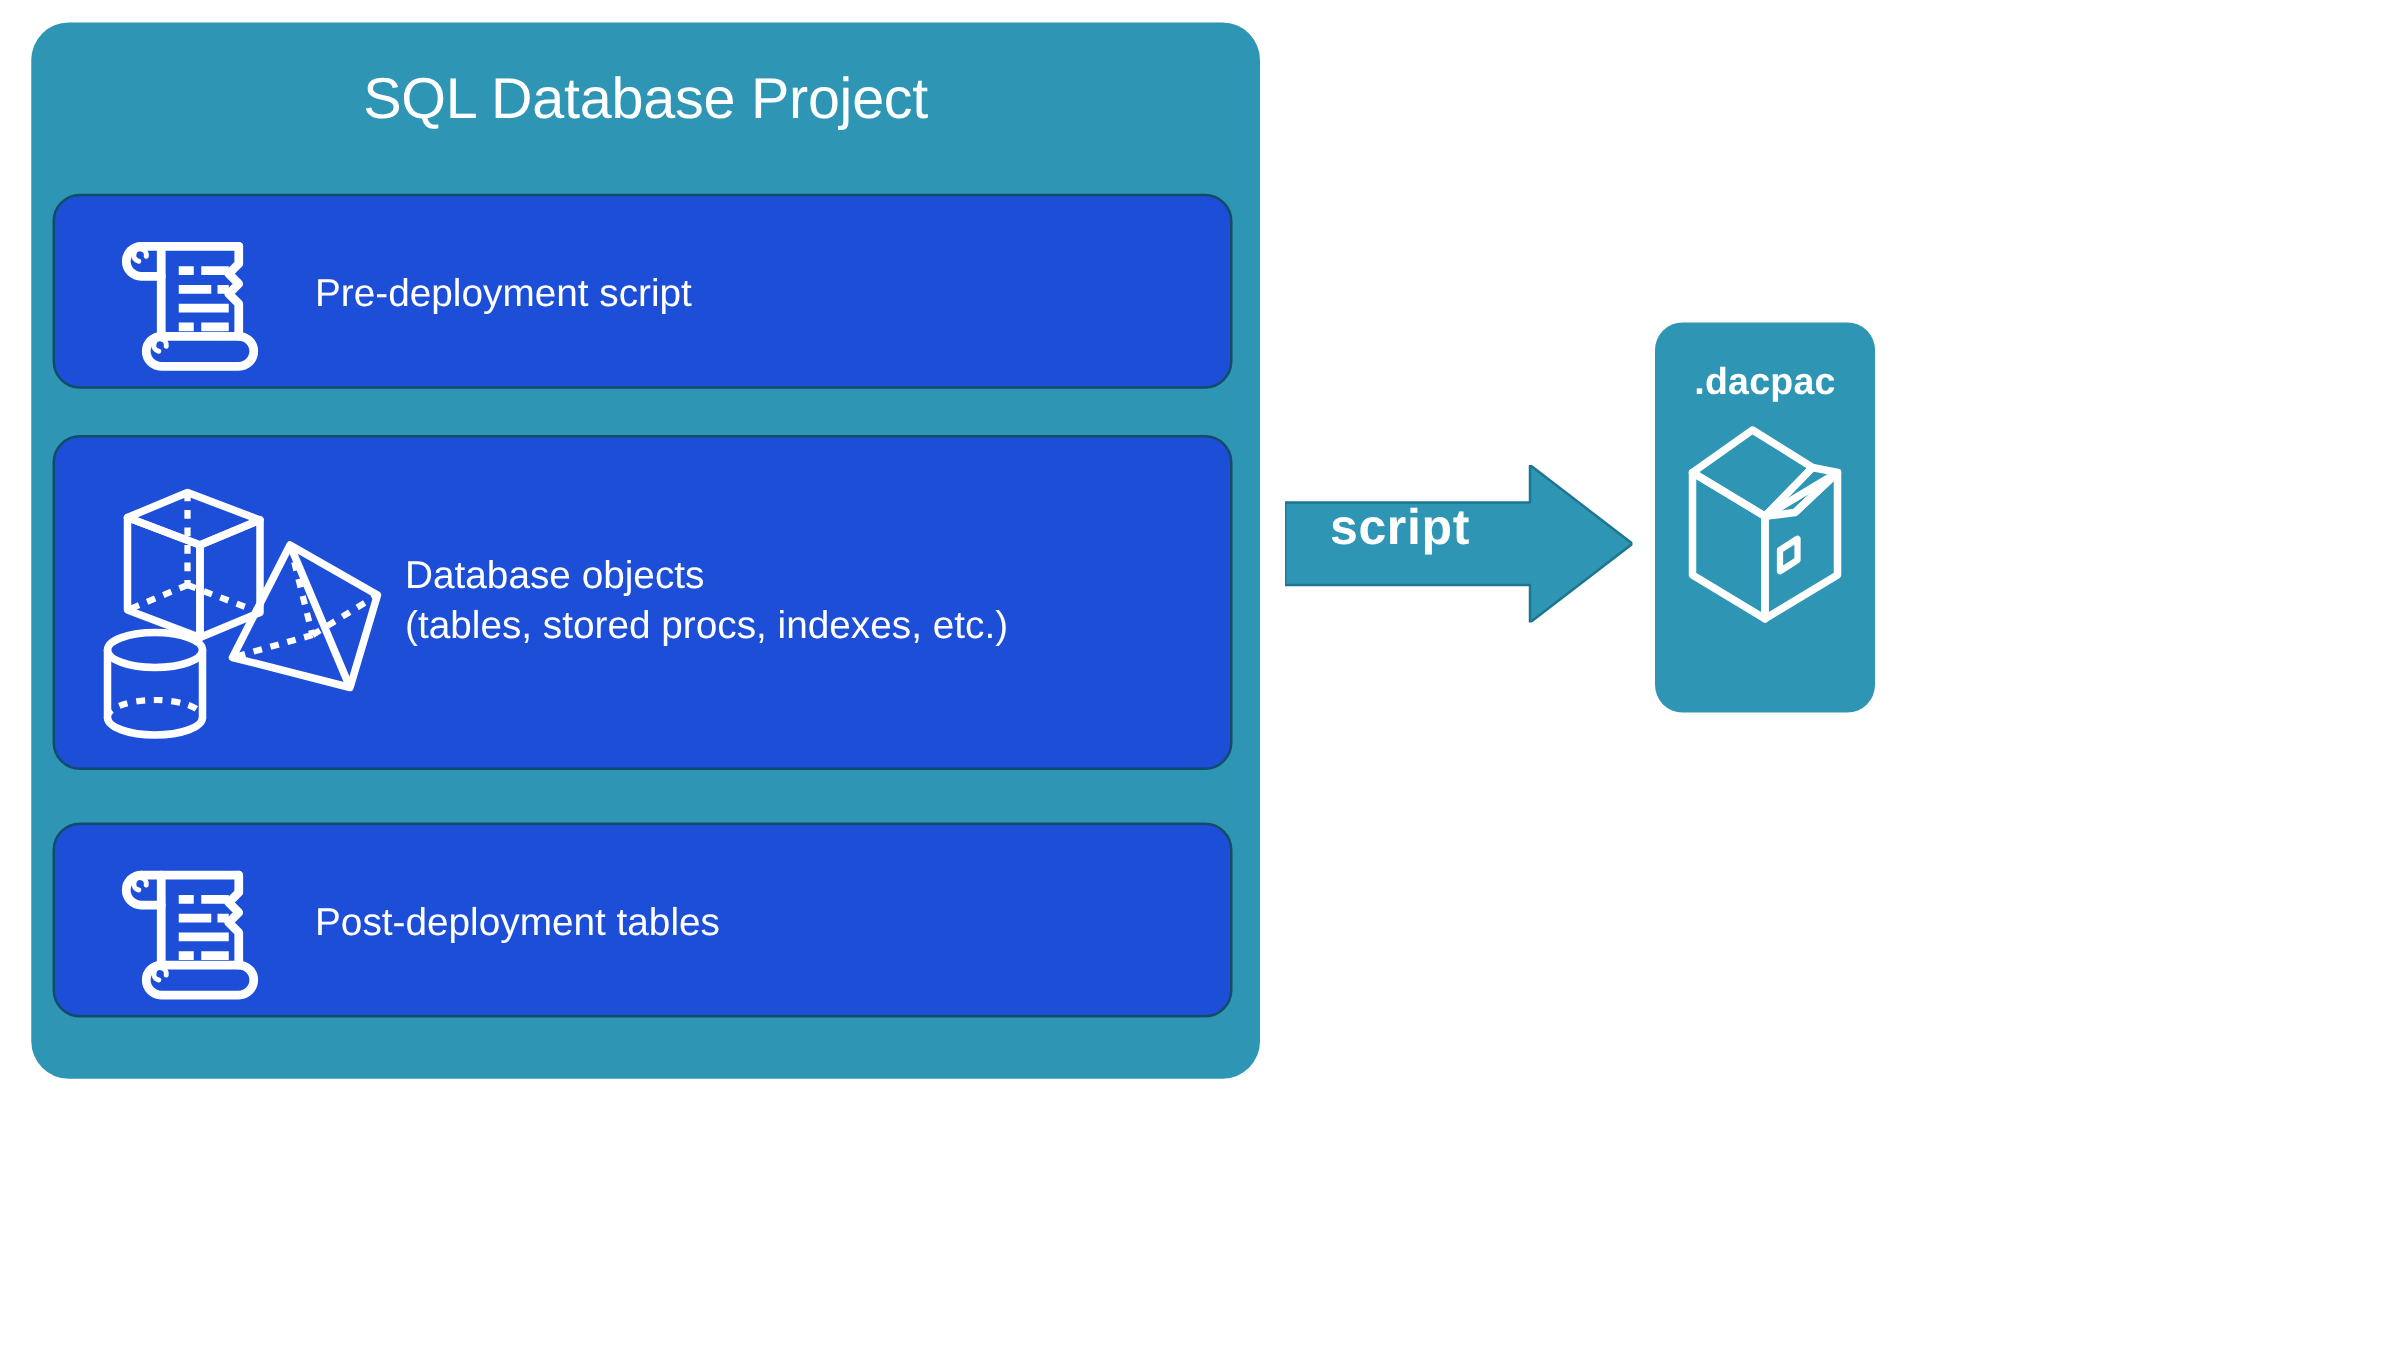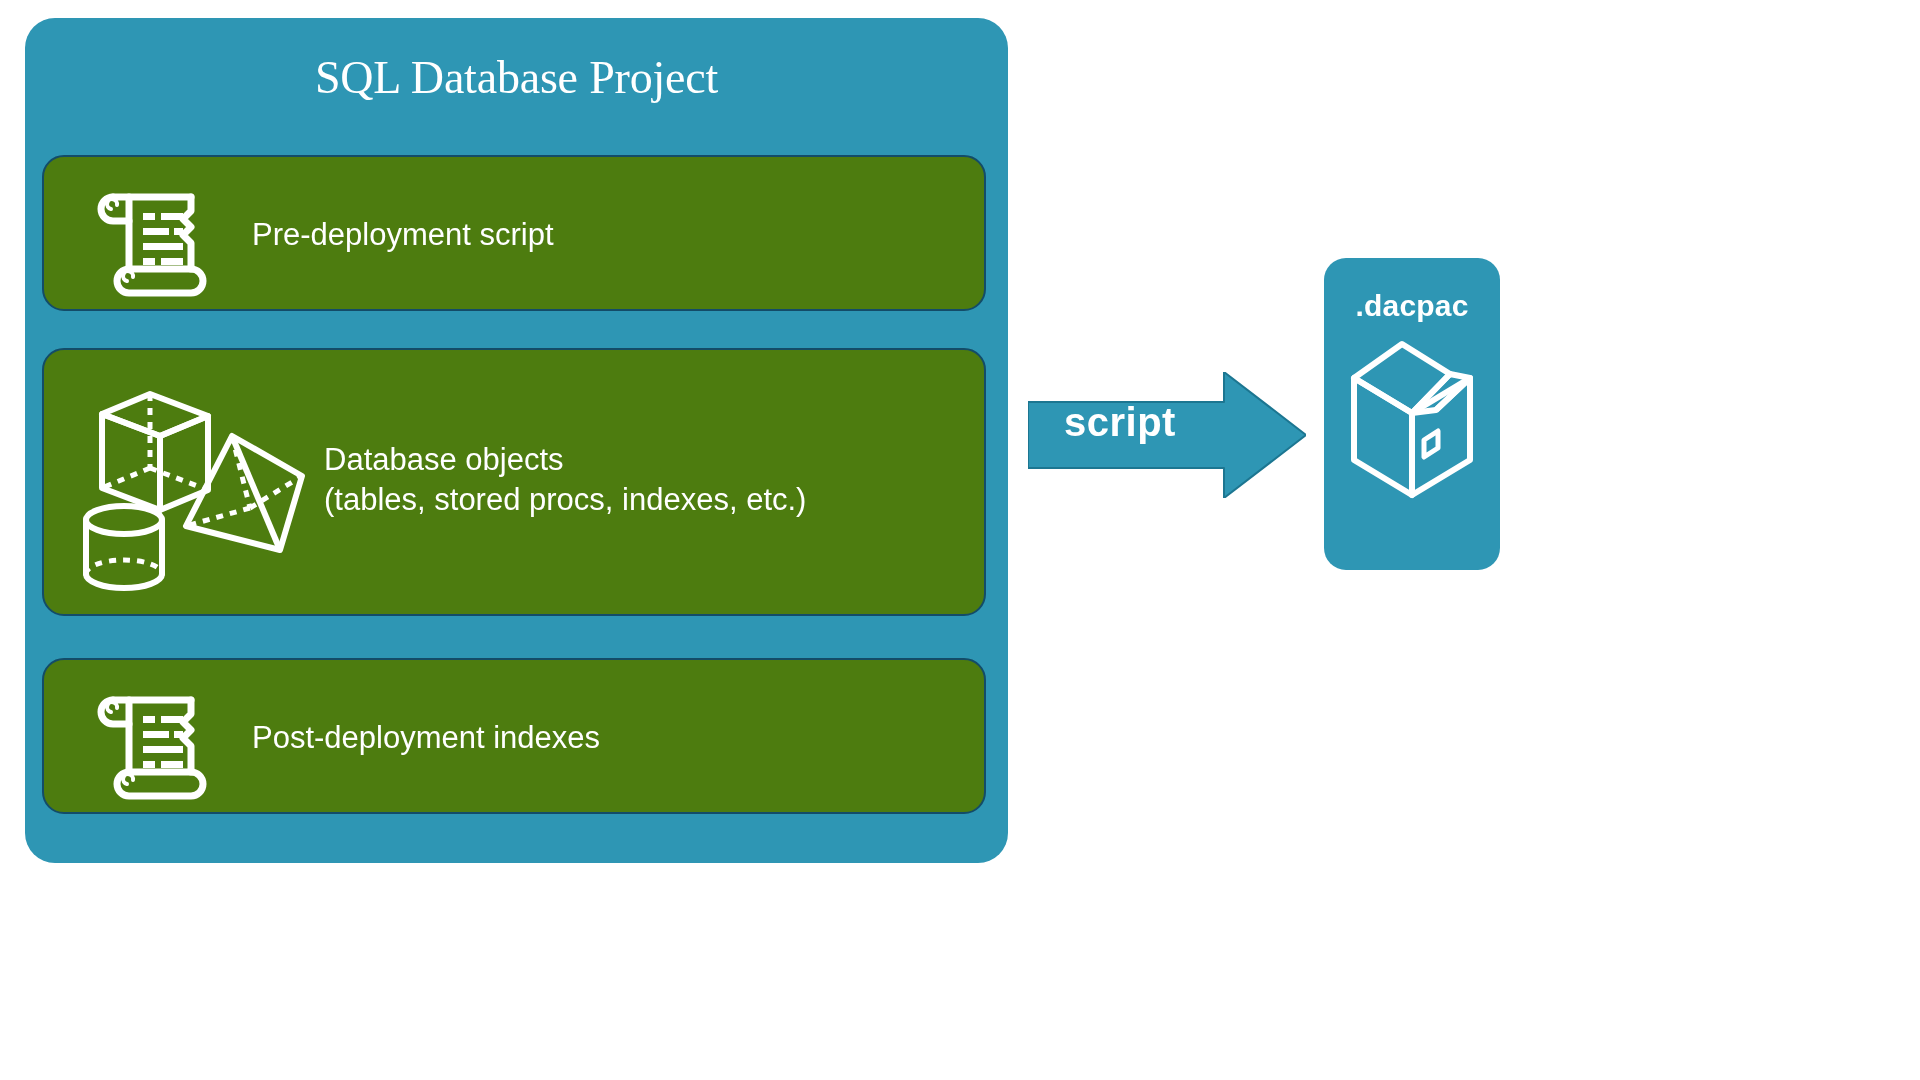--- a/index.html
+++ b/index.html
@@ -36,30 +36,30 @@
   .project-title {
     position: absolute;
     left: 0;
     top: 33px;
     width: 100%;
     text-align: center;
     color: #ffffff;
     font-size: 46px;
     font-weight: 400;
     letter-spacing: -0.2px;
-    font-family: Liberation Serif, serif;
+    font-family: Liberation Sans, sans-serif;
     white-space: nowrap;
   }
 
   
   .item-panel {
     position: absolute;
     left: 17px;
     width: 944px;
-    background: #4d7c0f;
+    background: #1d4ed8;
     border: 2px solid #134c68;
     border-radius: 22px;
     box-sizing: border-box;
     display: flex;
     align-items: center;
   }
   .item-panel.p1 { top: 137px;  height: 156px; }
   .item-panel.p2 { top: 330px;  height: 268px; }
   .item-panel.p3 { top: 640px;  height: 156px; }
 
@@ -217,21 +217,21 @@
           <path d="M46 112 a5 5 0 1 1 6 -4" stroke="#ffffff" stroke-width="4" stroke-linecap="round" fill="none"></path>
           <rect x="62" y="44" width="12" height="7" fill="#ffffff"></rect>
           <rect x="80" y="44" width="22" height="7" fill="#ffffff"></rect>
           <rect x="62" y="59" width="26" height="7" fill="#ffffff"></rect>
           <rect x="93" y="59" width="9" height="7" fill="#ffffff"></rect>
           <rect x="62" y="74" width="40" height="7" fill="#ffffff"></rect>
           <rect x="62" y="89" width="12" height="7" fill="#ffffff"></rect>
           <rect x="80" y="89" width="22" height="7" fill="#ffffff"></rect>
         </svg>
       </span>
-      <span class="item-label">Post-deployment indexes</span>
+      <span class="item-label">Post-deployment tables</span>
     </div>
 
   </div>
 
   <span class="build-arrow">
     <svg width="278" height="126" viewBox="0 0 278 126" xmlns="http://www.w3.org/2000/svg">
       <path d="M0 30 L196 30 L196 0 L278 63 L196 126 L196 96 L0 96 Z" fill="#2e96b4" stroke="#1c7691" stroke-width="2" stroke-linejoin="round"></path>
     </svg>
   </span>
   <span class="build-arrow-label">script</span>

